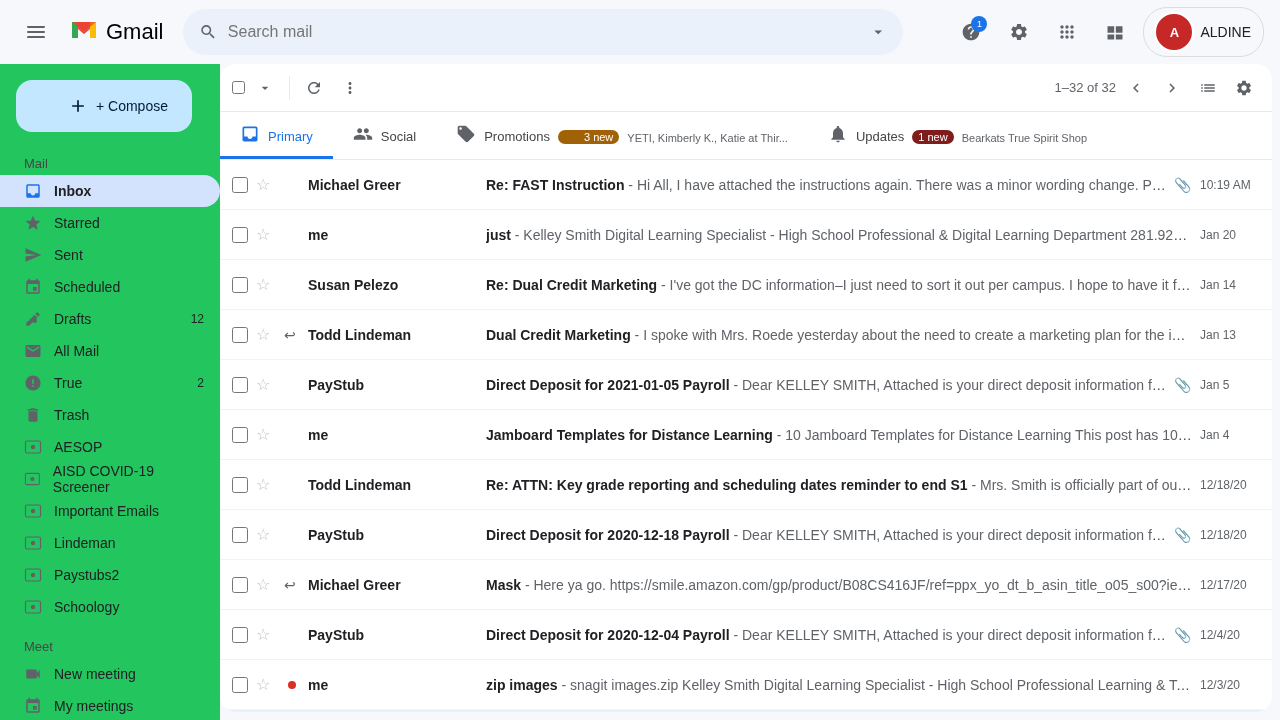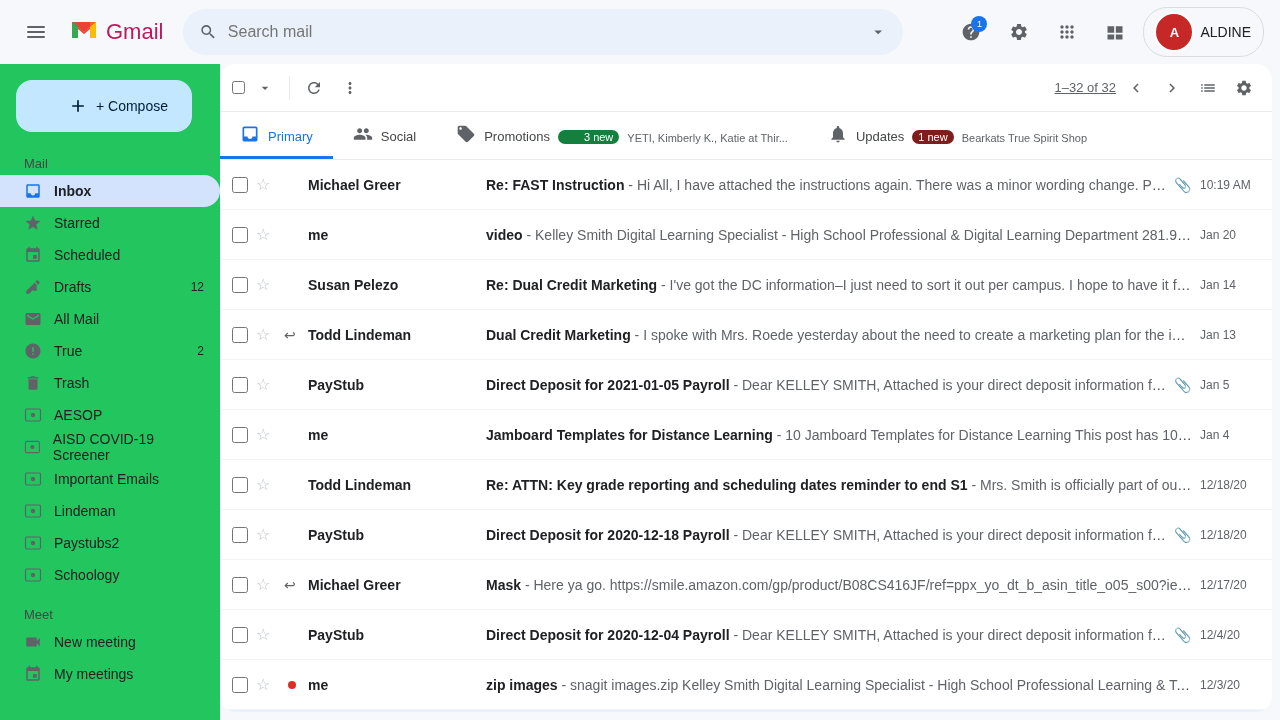--- a/index.html
+++ b/index.html
@@ -30,29 +30,29 @@
     .nav-badge { margin-left: auto; font-size: 12px; color: #202124; }
     .nav-section { font-size: 13px; color: #444746; padding: 8px 0 4px 24px; font-weight: 500; }
 
     
     .content { flex: 1; display: flex; flex-direction: column; overflow: hidden; background: #fff; border-radius: 16px; margin: 0 8px 8px 0; }
 
     
     .toolbar { height: 48px; display: flex; align-items: center; padding: 0 12px; gap: 4px; border-bottom: 1px solid #e8eaed; flex-shrink: 0; }
     .toolbar-left { display: flex; align-items: center; gap: 4px; }
     .toolbar-sep { width: 1px; height: 24px; background: #e8eaed; margin: 0 4px; }
-    .toolbar-right { margin-left: auto; display: flex; align-items: center; gap: 4px; font-size: 13px; color: #5f6368; text-decoration: underline; }
+    .toolbar-right { margin-left: auto; display: flex; align-items: center; gap: 4px; font-size: 13px; color: #5f6368; }
     .tb-btn { width: 32px; height: 32px; border-radius: 50%; display: flex; align-items: center; justify-content: center; cursor: pointer; border: none; background: transparent; }
 
     
     .tabs { display: flex; border-bottom: 1px solid #e8eaed; flex-shrink: 0; }
     .tab { display: flex; align-items: flex-end; gap: 8px; padding: 12px 20px; cursor: pointer; border-bottom: 3px solid transparent; color: #444746; font-size: 13px; }
     .tab.active { border-bottom-color: #1a73e8; color: #1a73e8; }
     .tab-badge { background: #7f1d1d; color: #fff; border-radius: 10px; padding: 1px 6px; font-size: 11px; }
-    .tab-badge.green { background: #15803d; padding-left: 26px; }
+    .tab-badge.green { background: #a16207; padding-left: 26px; }
     .tab-sub { font-size: 11px; color: #5f6368; }
 
     
     .email-list { flex: 1; overflow-y: auto; }
     .email-row { display: flex; align-items: center; padding: 0 12px; height: 50px; border-bottom: 1px solid #f1f3f4; cursor: pointer; gap: 8px; position: relative; }
     .email-row.hovered { background: #e8f0fe; }
     .email-row input[type=checkbox] { width: 16px; height: 16px; cursor: pointer; flex-shrink: 0; }
     .star { color: #f5c518; font-size: 16px; cursor: pointer; flex-shrink: 0; width: 20px; }
     .star.empty { color: #bdc1c6; }
     .reply-icon { color: #5f6368; font-size: 14px; flex-shrink: 0; width: 16px; }
@@ -75,21 +75,21 @@
       </svg>
   </div>
   <div class="gmail-logo">
     <svg class="gmail-logo-m" width="36" height="36" viewBox="0 0 36 36">
       <path d="M6 8h24l-12 10L6 8z" fill="#EA4335"></path>
       <path d="M6 8v16h6V15l6 5 6-5v9h6V8L18 18z" fill="#EA4335"></path>
       <rect x="6" y="8" width="6" height="16" fill="#34A853"></rect>
       <rect x="24" y="8" width="6" height="16" fill="#FBBC04"></rect>
       <path d="M6 8l12 10L30 8" fill="#EA4335" opacity="0.7"></path>
     </svg>
-    <span style="font-size:22px;color:#be185d;text-align:center;">Gmail</span>
+    <span style="font-size:22px;color:#000000;text-align:center;">Gmail</span>
   </div>
   <div class="search-bar">
     <svg width="20" height="20" viewBox="0 0 24 24" fill="#5f6368">
         <path d="M15.5 14h-.79l-.28-.27A6.471 6.471 0 0 0 16 9.5 6.5 6.5 0 1 0 9.5 16c1.61 0 3.09-.59 4.23-1.57l.27.28v.79l5 4.99L20.49 19l-4.99-5zm-6 0C7.01 14 5 11.99 5 9.5S7.01 5 9.5 5 14 7.01 14 9.5 11.99 14 9.5 14z"></path>
       </svg>
     <input type="text" placeholder="Search mail" style="">
     <svg width="20" height="20" viewBox="0 0 24 24" fill="#5f6368" style="margin-left:auto">
         <path d="M7 10l5 5 5-5z"></path>
       </svg>
   </div>
@@ -144,20 +144,26 @@
       <span>Inbox</span>
     </div>
     <div class="nav-item">
       <svg width="18" height="18" viewBox="0 0 24 24" fill="#5f6368">
           <path d="M12 17.27L18.18 21l-1.64-7.03L22 9.24l-7.19-.61L12 2 9.19 8.63 2 9.24l5.46 4.73L5.82 21z"></path>
         </svg>
       <span>Starred</span>
     </div>
     <div class="nav-item">
       <svg width="18" height="18" viewBox="0 0 24 24" fill="#5f6368">
+          <path d="M2.01 21L23 12 2.01 3 2 10l15 2-15 2z"></path>
+        </svg>
+      <span>Sent</span>
+    </div>
+    <div class="nav-item">
+      <svg width="18" height="18" viewBox="0 0 24 24" fill="#5f6368">
           <path d="M17 12h-5v5h5v-5zM16 1v2H8V1H6v2H5c-1.11 0-1.99.9-1.99 2L3 19c0 1.1.89 2 2 2h14c1.1 0 2-.9 2-2V5c0-1.1-.9-2-2-2h-1V1h-2zm3 18H5V8h14v11z"></path>
         </svg>
       <span>Scheduled</span>
     </div>
     <div class="nav-item">
       <svg width="18" height="18" viewBox="0 0 24 24" fill="#5f6368">
           <path d="M17 12h-5v5h5v-5zM3 17.25V21h3.75L17.81 9.94l-3.75-3.75L3 17.25zM20.71 7.04c.39-.39.39-1.02 0-1.41l-2.34-2.34c-.39-.39-1.02-.39-1.41 0l-1.83 1.83 3.75 3.75 1.83-1.83z"></path>
         </svg>
       <span>Drafts</span>
       <span class="nav-badge">12</span>
@@ -330,21 +336,21 @@
     <span class="attach-icon">📎</span>
 
     <span class="email-time">10:19 AM</span>
   </div>
         <div class="email-row">
     <input type="checkbox" style="">
     <span class="star empty">☆</span>
     <span class="reply-icon" style="visibility:hidden">↩</span>
     <span class="sender">me</span>
     <span class="email-body">
-      <span class="email-subject">video</span>
+      <span class="email-subject">just</span>
       <span class="email-preview"> - Kelley Smith Digital Learning Specialist - High School Professional &amp; Digital Learning Department 281.924.5911 9999 Ve...</span>
     </span>
 
     <span class="email-time">Jan 20</span>
   </div>
         <div class="email-row">
     <input type="checkbox" style="">
     <span class="star empty">☆</span>
     <span class="reply-icon" style="visibility:hidden">↩</span>
     <span class="sender">Susan Pelezo</span>

